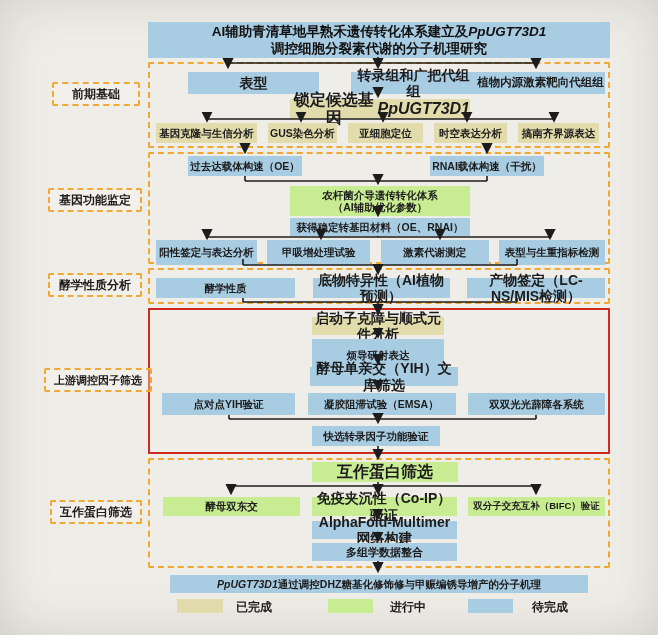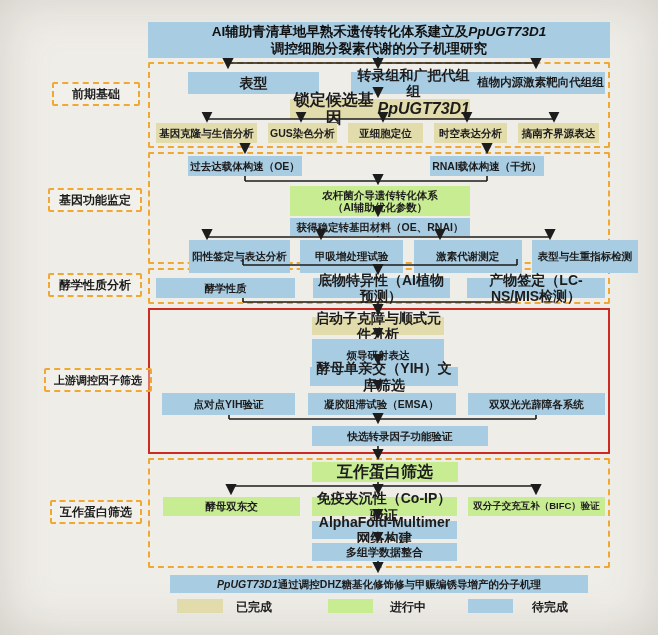--- a/index.html
+++ b/index.html
@@ -66,42 +66,42 @@
     <div class="b beige f105" style="width:81px;">搞南齐界源表达</div>
   </div>
 
   <div class="abs b blue f105" style="left:188px;top:156px;width:114px;height:20px;">过去达载体构速（OE）</div>
   <div class="abs b blue f105" style="left:430px;top:156px;width:114px;height:20px;">RNAI载体构速（干扰）</div>
   <div class="abs b green f105" style="left:290px;top:186px;width:180px;height:30px;flex-direction:column;">
     <span>农杆菌介导遗传转化体系</span>
     <span>（AI辅助优化参数）</span>
   </div>
   <div class="abs b blue f105" style="left:290px;top:218px;width:180px;height:18px;">获得稳定转基田材料（OE、RNAI）</div>
-  <div class="row" style="left:156px;top:240px;width:449px;height:33px;margin-left:33px;">
+  <div class="row" style="left:156px;top:240px;width:449px;height:25px;">
     <div class="b blue f105" style="width:101px;">阳性签定与表达分析</div>
     <div class="b blue f105" style="width:103px;">甲吸增处理试验</div>
     <div class="b blue f105" style="width:108px;">激素代谢测定</div>
     <div class="b blue f105" style="width:106px;">表型与生重指标检测</div>
   </div>
 
   <div class="row" style="left:156px;top:278px;width:449px;height:20px;">
     <div class="b blue f105" style="width:139px;">酵学性质</div>
     <div class="b blue f10" style="width:137px;">底物特异性（AI植物预测）</div>
     <div class="b blue f10" style="width:138px;">产物签定（LC-NS/MIS检测）</div>
   </div>
 
   <div class="abs b beige f10" style="left:312px;top:317px;width:132px;height:18px;">启动子克障与顺式元件分析</div>
   <div class="abs b blue f105" style="left:312px;top:339px;width:132px;height:33px;">烦导研射表达</div>
   <div class="abs b blue f10" style="left:310px;top:367px;width:148px;height:19px;">酵母单亲交（YIH）文库筛选</div>
   <div class="row" style="left:156px;top:393px;width:449px;height:22px;">
     <div class="b blue f105" style="width:133px;margin-left:6px;">点对点YIH验证</div>
     <div class="b blue f105" style="width:148px;">凝胶阻滞试验（EMSA）</div>
     <div class="b blue f105" style="width:137px;">双双光光薜障各系统</div>
   </div>
-  <div class="abs b blue f105" style="left:312px;top:426px;width:176px;height:20px;">快选转录因子功能验证</div>
+  <div class="abs b blue f105" style="left:312px;top:426px;width:128px;height:20px;">快选转录因子功能验证</div>
 
   <div class="abs b green f12" style="left:312px;top:462px;width:146px;height:20px;">互作蛋白筛选</div>
   <div class="row" style="left:156px;top:497px;width:449px;height:19px;">
     <div class="b green f105" style="width:137px;margin-left:7px;">酵母双东交</div>
     <div class="b green f10" style="width:145px;">免疫夹沉性（Co-IP）验证</div>
     <div class="b green f95" style="width:137px;">双分子交充互补（BIFC）验证</div>
   </div>
   <div class="abs b blue f10" style="left:312px;top:521px;width:145px;height:18px;">AlphaFold-Multimer网络构建</div>
   <div class="abs b blue f11" style="left:312px;top:543px;width:145px;height:18px;">多组学数据整合</div>
 

